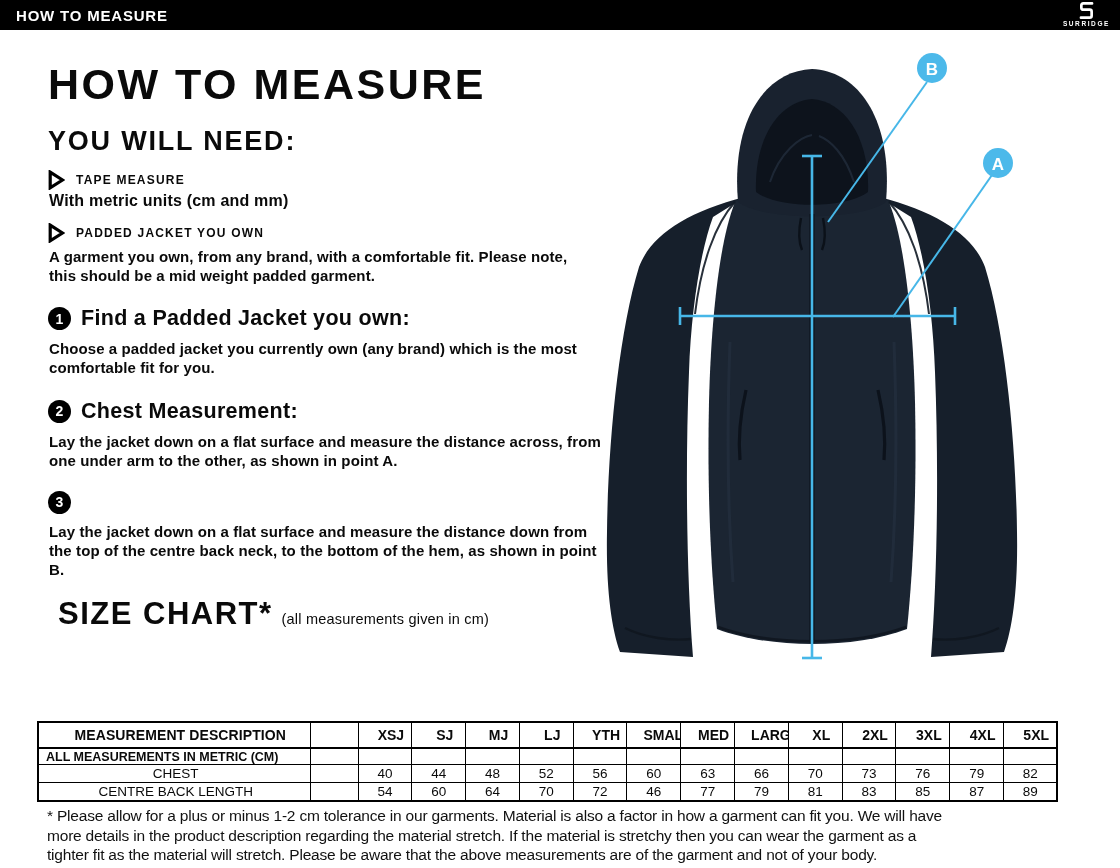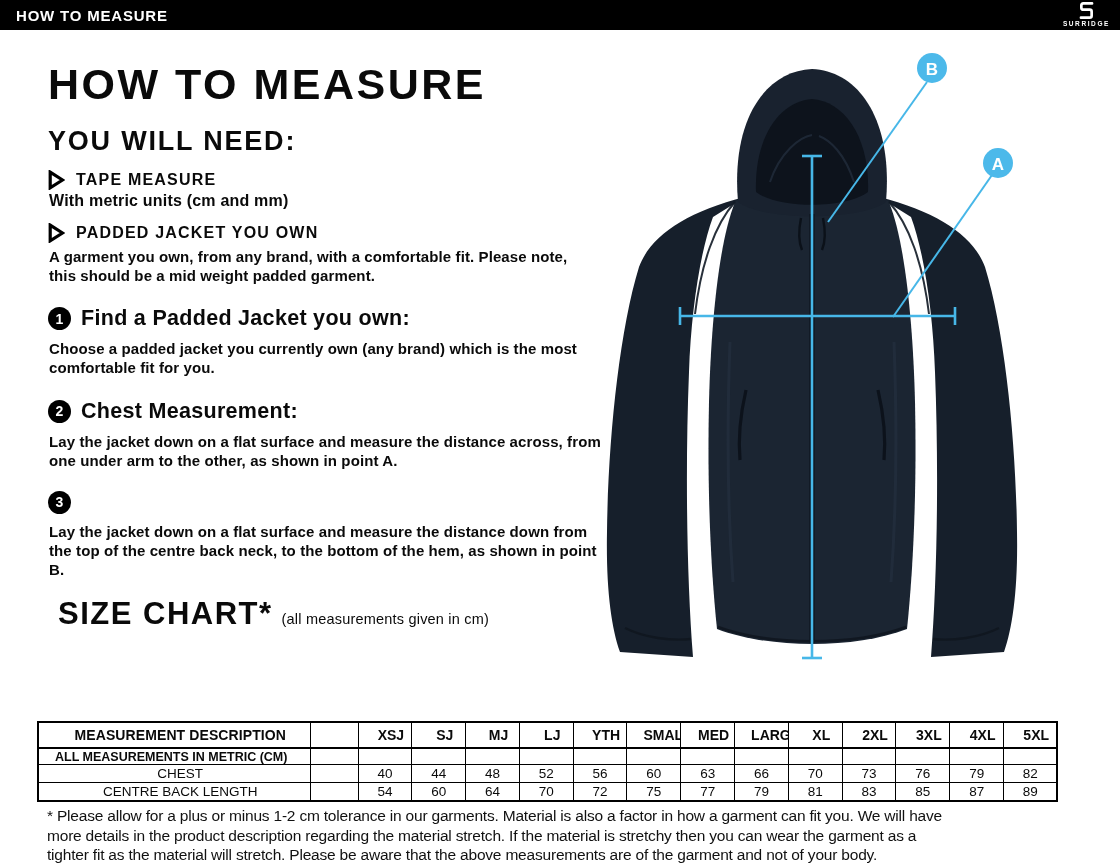--- a/index.html
+++ b/index.html
@@ -13,21 +13,21 @@
   .logo{position:absolute;right:10px;top:1px;display:flex;flex-direction:column;align-items:center;}
   .logo-text{color:#fff;font-size:6.5px;font-weight:bold;letter-spacing:1.6px;margin-top:0px;}
 
   
   .left-col{position:absolute;left:48px;top:62px;width:565px;}
   .h1{font-size:43px;font-weight:bold;letter-spacing:2.5px;line-height:1.05;margin:0;}
   .notice-box{margin-top:27px;width:428px;border:2.5px solid #000;padding:12px 20px 14px 15px;}
   .notice-box p{margin:0;font-size:19.5px;font-weight:bold;line-height:1.45;letter-spacing:.2px;}
   .h2{margin:19px 0 0 0;font-size:27px;font-weight:bold;letter-spacing:1.8px;}
   .need-row{display:flex;align-items:center;gap:11px;margin-top:13px;}
-  .need-label{font-size:16px;font-weight:bold;letter-spacing:1.2px;}
+  .need-label{font-size:12px;font-weight:bold;letter-spacing:1.2px;}
   .need-desc{margin:2px 0 0 1px;font-size:16px;font-weight:bold;letter-spacing:.2px;}
   .need-desc2{margin:4px 0 0 1px;font-size:15px;font-weight:bold;line-height:1.27;width:545px;letter-spacing:.1px;}
   .step{margin-top:21px;}
   .step-head{display:flex;align-items:center;gap:10px;}
   .step-num{width:23px;height:23px;border-radius:50%;background:#000;color:#fff;flex:0 0 23px;
             display:flex;align-items:center;justify-content:center;font-size:14px;font-weight:bold;}
   .step-title{font-size:21.5px;font-weight:bold;letter-spacing:.3px;}
   .step-desc{margin:8px 0 0 1px;font-size:15px;font-weight:bold;line-height:1.28;width:562px;letter-spacing:.1px;}
   .size-chart-head{display:flex;align-items:flex-end;gap:9px;margin-top:16px;}
   .size-chart-title{font-size:31px;font-weight:bold;letter-spacing:1.5px;margin-left:10px;}
@@ -37,21 +37,21 @@
   .diagram{position:absolute;left:595px;top:42px;width:515px;height:632px;}
 
   
   .size-table{position:absolute;left:37px;top:721px;}
   table{border-collapse:collapse;table-layout:fixed;width:1020px;border:2px solid #000;}
   th,td{border:1px solid #000;padding:0 4px;overflow:hidden;white-space:nowrap;}
   tr.head th{height:24px;border-bottom:2px solid #000;font-size:14px;text-align:center;padding-left:16px;}
   th.c-desc{text-align:left;font-size:15.5px;padding-left:7px;letter-spacing:.1px;}
   tr.r-metric td{height:15px;font-size:12.5px;}
   tr.r-data td{height:17px;font-size:13.5px;text-align:center;font-weight:normal;}
-  td.c-desc{text-align:left;font-size:12.5px;padding-left:16px;}
+  td.c-desc{text-align:left;font-size:12.5px;padding-left:7px;}
   tr.r-metric td.c-desc{font-weight:bold;}
 
   
   .footnote{position:absolute;left:47px;top:806px;width:1070px;font-size:15.5px;
             line-height:1.26;letter-spacing:-.2px;color:#111;}
 </style>
 </head>
 <body>
 
 <div class="page">
@@ -238,21 +238,21 @@
         <td>82</td>
       </tr>
       <tr class="r-data">
         <td class="c-desc">CENTRE BACK LENGTH</td>
         <td></td>
         <td>54</td>
         <td>60</td>
         <td>64</td>
         <td>70</td>
         <td>72</td>
-        <td>75</td>
+        <td>46</td>
         <td>77</td>
         <td>79</td>
         <td>81</td>
         <td>83</td>
         <td>85</td>
         <td>87</td>
         <td>89</td>
       </tr>
     </tbody>
       </table>

